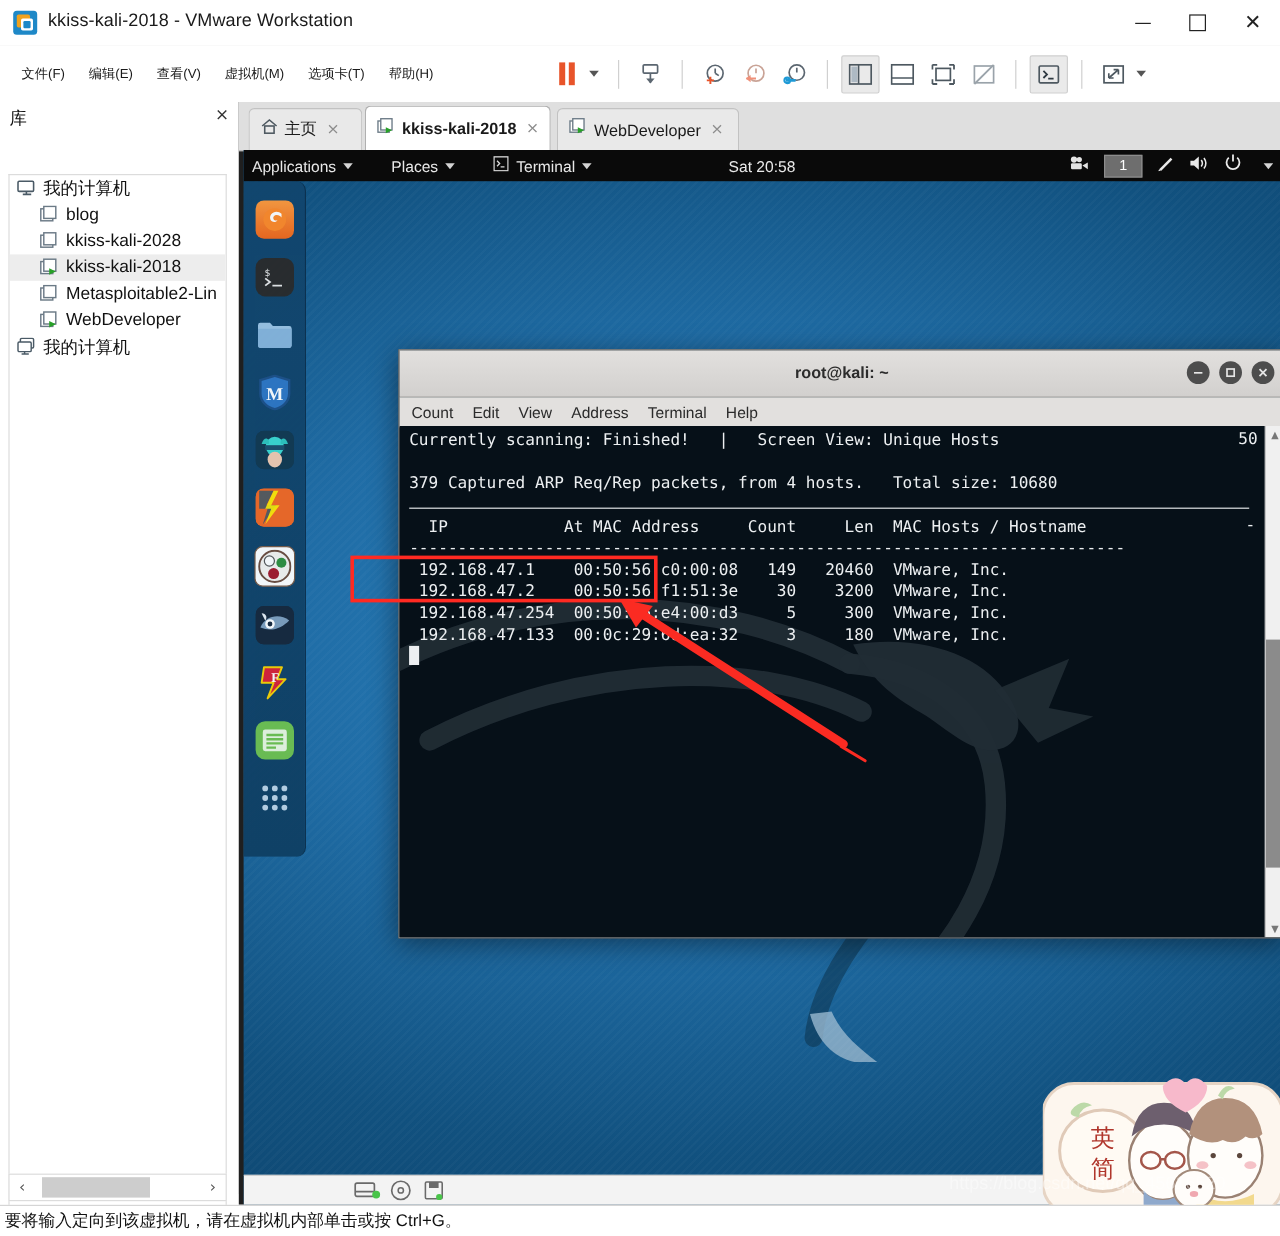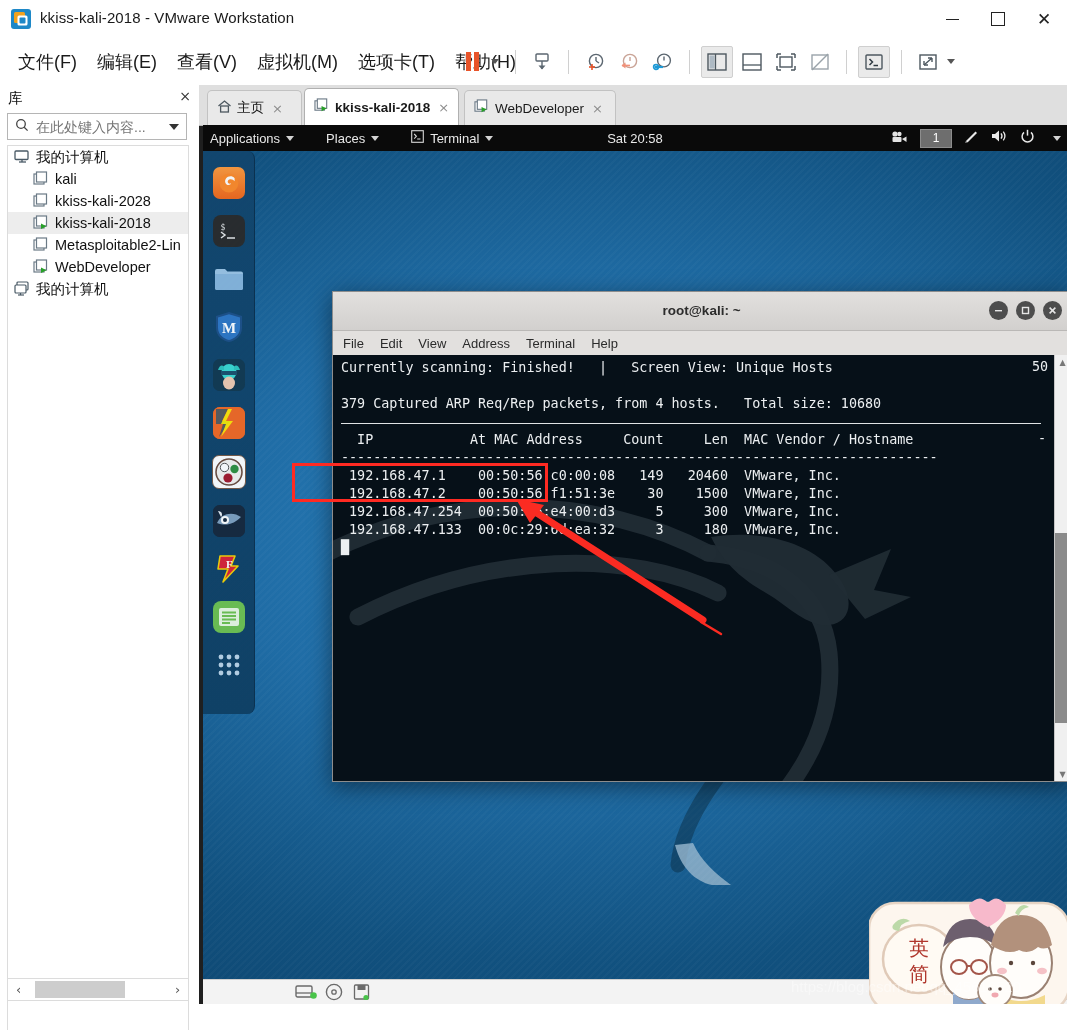--- a/index.html
+++ b/index.html
@@ -17,21 +17,21 @@
   .tb-title{position:absolute;left:40px;top:9px;font-size:15px;color:#1a1a1a;letter-spacing:0.1px;}
   .wbtns{position:absolute;right:0;top:0;height:38px;display:flex;}
   .wbtn{width:46px;height:38px;display:flex;align-items:center;justify-content:center;}
   .wb-min{width:13px;height:1px;background:#222;}
   .wb-max{width:12px;height:12px;border:1.3px solid #222;}
   .wb-close{font-size:17px;color:#222;line-height:1;font-family:"DejaVu Sans",sans-serif;}
 
   
   .menubar{position:absolute;left:0;top:38px;width:1067px;height:47px;background:#ffffff;border-bottom:1px solid #d8d8d8;}
   .menus{position:absolute;left:8px;top:0;height:47px;display:flex;align-items:center;}
-  .menu{padding:4px 10px;font-size:18px;color:#1a1a1a;cursor:default;}
+  .menu{padding:4px 10px;font-size:11px;color:#1a1a1a;cursor:default;}
   .msep{width:1px;height:24px;background:#d0d0d0;margin:0 9px;}
   .tools{position:absolute;left:455px;top:0;height:47px;display:flex;align-items:center;}
   .tbtn{width:30px;height:30px;display:flex;align-items:center;justify-content:center;margin:0 2px;border-radius:2px;}
   .tbtn.sel{background:#eaeaea;border:1px solid #cfcfcf;}
   .caret{width:0;height:0;border-left:4.5px solid transparent;border-right:4.5px solid transparent;border-top:5px solid #555;margin:0 7px 0 2px;}
   .pausebars{display:flex;gap:3px;}
   .pausebars i{display:block;width:5px;height:19px;background:#e8542a;}
 
   
   .library{position:absolute;left:0;top:85px;width:199px;height:910px;background:#ffffff;border-right:1px solid #c8c8c8;}
@@ -239,50 +239,40 @@
       <div class="caret"></div>
     </div>
   </div>
 
   <div class="library">
     <div class="lib-head">
       <div class="lib-title">库</div>
       <div class="lib-close">×</div>
     </div>
 
-    <div class="lib-search">
-      <span class="sicon">
-        <svg width="14" height="14" viewBox="0 0 14 14">
-            <circle cx="6" cy="6" r="4.3" fill="none" stroke="#444" stroke-width="1.3"></circle>
-            <line x1="9.2" y1="9.2" x2="12.6" y2="12.6" stroke="#444" stroke-width="1.3"></line>
-          </svg>
-      </span>
-      <input placeholder="在此处键入内容..." style="">
-      <span class="dd"></span>
-    </div>
 
     <div class="lib-tree">
       <div class="tnode">
         <span class="tico">
           <svg width="17" height="16" viewBox="0 0 17 16">
               <rect x="1" y="2" width="13" height="8.5" rx="1" fill="none" stroke="#4a5a66" stroke-width="1.3"></rect>
               <line x1="5" y1="13" x2="12" y2="13" stroke="#4a5a66" stroke-width="1.3"></line>
               <line x1="8" y1="10.5" x2="8" y2="13" stroke="#4a5a66" stroke-width="1.3"></line>
             </svg>
         </span>
         <span>我的计算机</span>
       </div>
       <div class="tnode child">
         <span class="tico">
           <svg width="17" height="16" viewBox="0 0 17 16">
               <rect x="1" y="3" width="10" height="10" fill="#fff" stroke="#6b7a86" stroke-width="1.2"></rect>
               <rect x="3.5" y="1" width="10" height="10" fill="#fff" stroke="#6b7a86" stroke-width="1.2"></rect>
             </svg>
         </span>
-        <span>kali</span>
+        <span>blog</span>
       </div>
       <div class="tnode child">
         <span class="tico">
           <svg width="17" height="16" viewBox="0 0 17 16">
               <rect x="1" y="3" width="10" height="10" fill="#fff" stroke="#6b7a86" stroke-width="1.2"></rect>
               <rect x="3.5" y="1" width="10" height="10" fill="#fff" stroke="#6b7a86" stroke-width="1.2"></rect>
             </svg>
         </span>
         <span>kkiss-kali-2028</span>
       </div>
@@ -553,21 +543,21 @@
             </div>
             <div class="cbtn">
               <svg width="9" height="9" viewBox="0 0 9 9">
                   <path d="M1.6 1.6 L7.4 7.4 M7.4 1.6 L1.6 7.4" stroke="#e6e6e6" stroke-width="1.5"></path>
                 </svg>
             </div>
           </div>
         </div>
 
         <div class="term-menu">
-          <span>File</span>
+          <span>Count</span>
           <span>Edit</span>
           <span>View</span>
           <span>Address</span>
           <span>Terminal</span>
           <span>Help</span>
         </div>
 
         <div class="term-body">
           <svg class="term-dragon" viewBox="0 0 680 700">
             <g fill="none" stroke="#26323a" stroke-opacity="0.95" stroke-width="17" stroke-linecap="round">
@@ -577,24 +567,24 @@
               <path d="M472 616 C418 670 372 700 368 740"></path>
             </g>
             <path d="M448 312 C510 303 558 323 578 356 C592 378 586 398 566 400 C546 402 528 384 508 371 C486 358 464 345 448 312Z" fill="#26323a" fill-opacity="0.95"></path>
             <path d="M566 350 L628 324 L611 365 L648 372 L602 394" fill="#26323a" fill-opacity="0.9"></path>
           </svg>
 
           <div class="tscreen"><span>Currently scanning: Finished!   |   Screen View: Unique Hosts</span>
 <span> </span>
 <span>379 Captured ARP Req/Rep packets, from 4 hosts.   Total size: 10680</span>
 <span> </span>
-<span>  IP            At MAC Address     Count     Len  MAC Vendor / Hostname</span>
+<span>  IP            At MAC Address     Count     Len  MAC Hosts / Hostname</span>
 <span>--------------------------------------------------------------------------</span>
 <span> 192.168.47.1    00:50:56:c0:00:08   149   20460  VMware, Inc.</span>
-<span> 192.168.47.2    00:50:56:f1:51:3e    30    1500  VMware, Inc.</span>
+<span> 192.168.47.2    00:50:56:f1:51:3e    30    3200  VMware, Inc.</span>
 <span> 192.168.47.254  00:50:56:e4:00:d3     5     300  VMware, Inc.</span>
 <span> 192.168.47.133  00:0c:29:6d:ea:32     3     180  VMware, Inc.</span>
 <span>█</span></div>
 
           <div style="position:absolute;right:22px;top:4px;font-family:'DejaVu Sans Mono',monospace;font-size:13.4px;color:#eceff1;">50</div>
           <div style="position:absolute;right:24px;top:76px;font-family:'DejaVu Sans Mono',monospace;font-size:13.4px;color:#eceff1;">-</div>
           <div class="rowline" style="top:68px;"></div>
 
           <div class="tsb">
             <div class="up">▲</div>
@@ -669,13 +659,16 @@
                 <line x1="15" y1="12" x2="12" y2="15"></line>
               </g>
             </svg>
         </span>
       </div>
 
       <div class="watermark">https://blog.csdn.net/qq_45616520</div>
     </div>
   </div>
 
+  <div class="statusbar">
+    <div class="status-text">要将输入定向到该虚拟机，请在虚拟机内部单击或按 Ctrl+G。</div>
+  </div>
 </div>
 
 </body></html>

